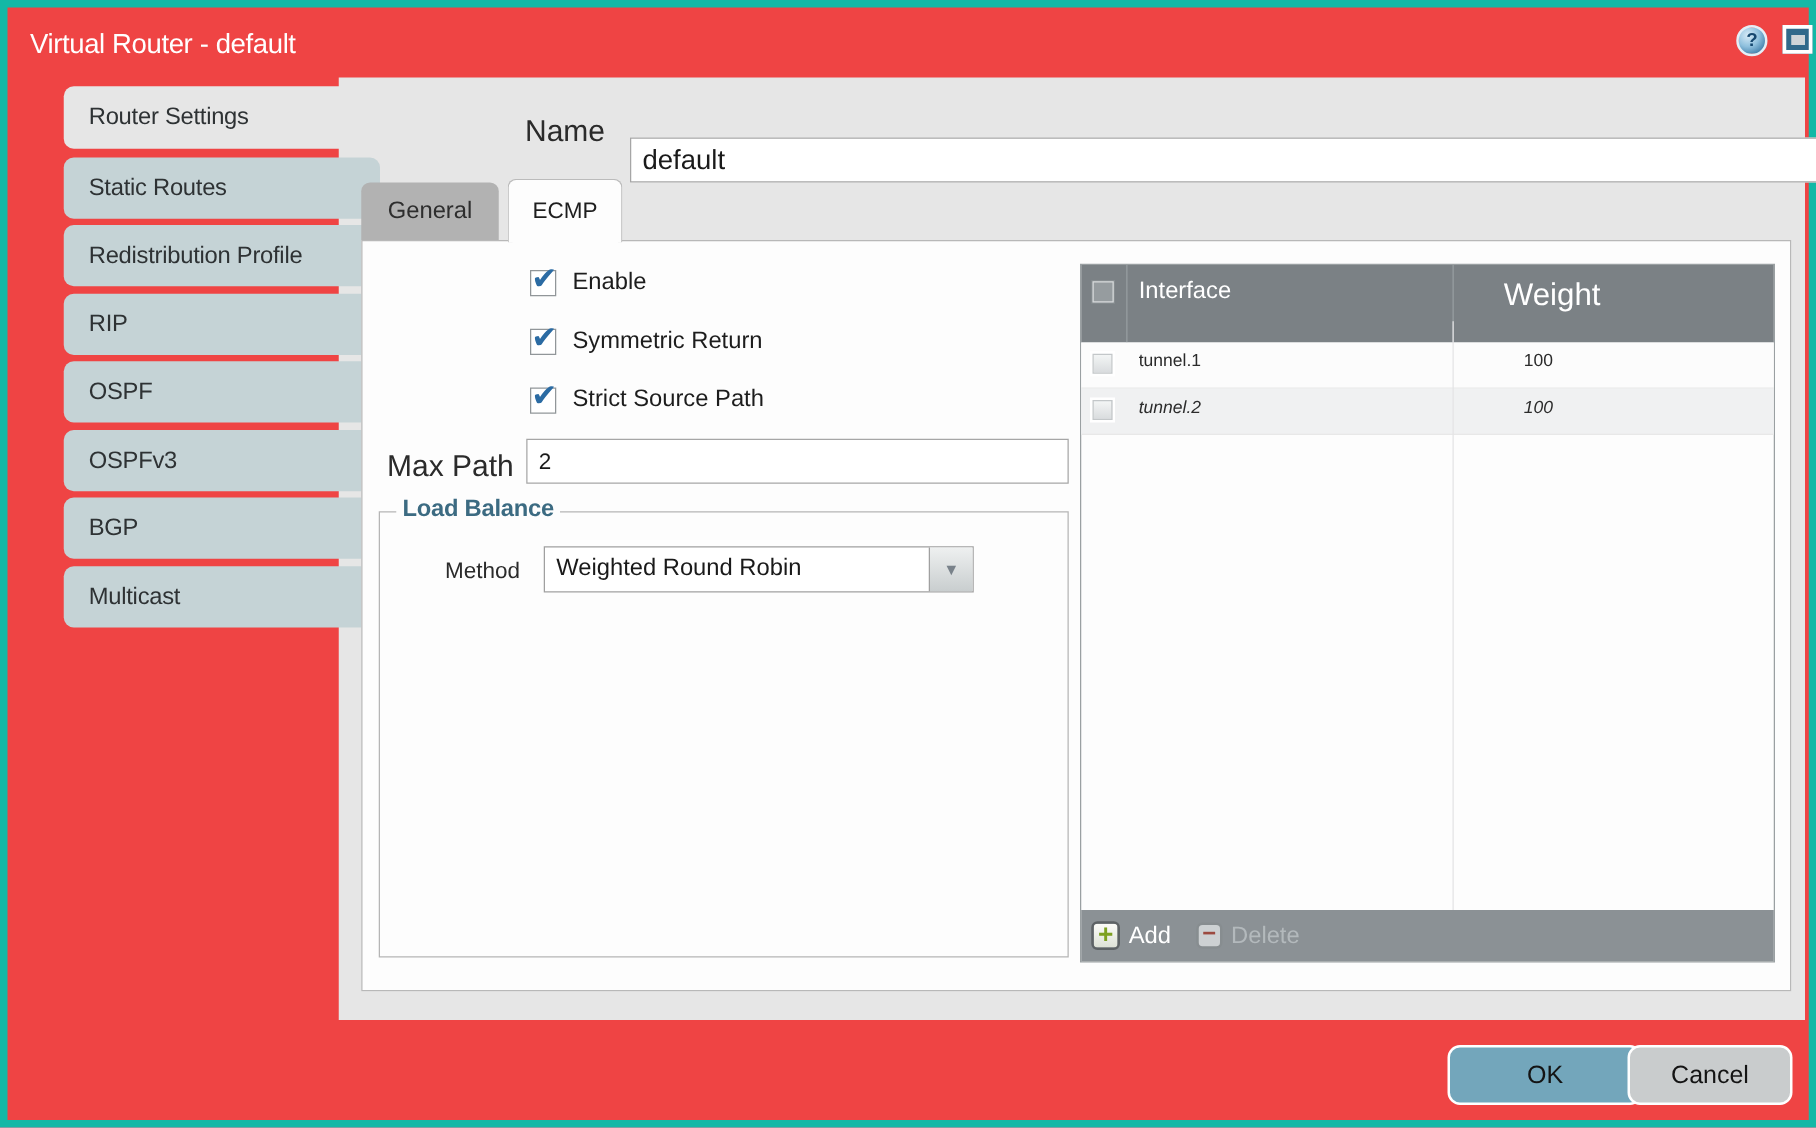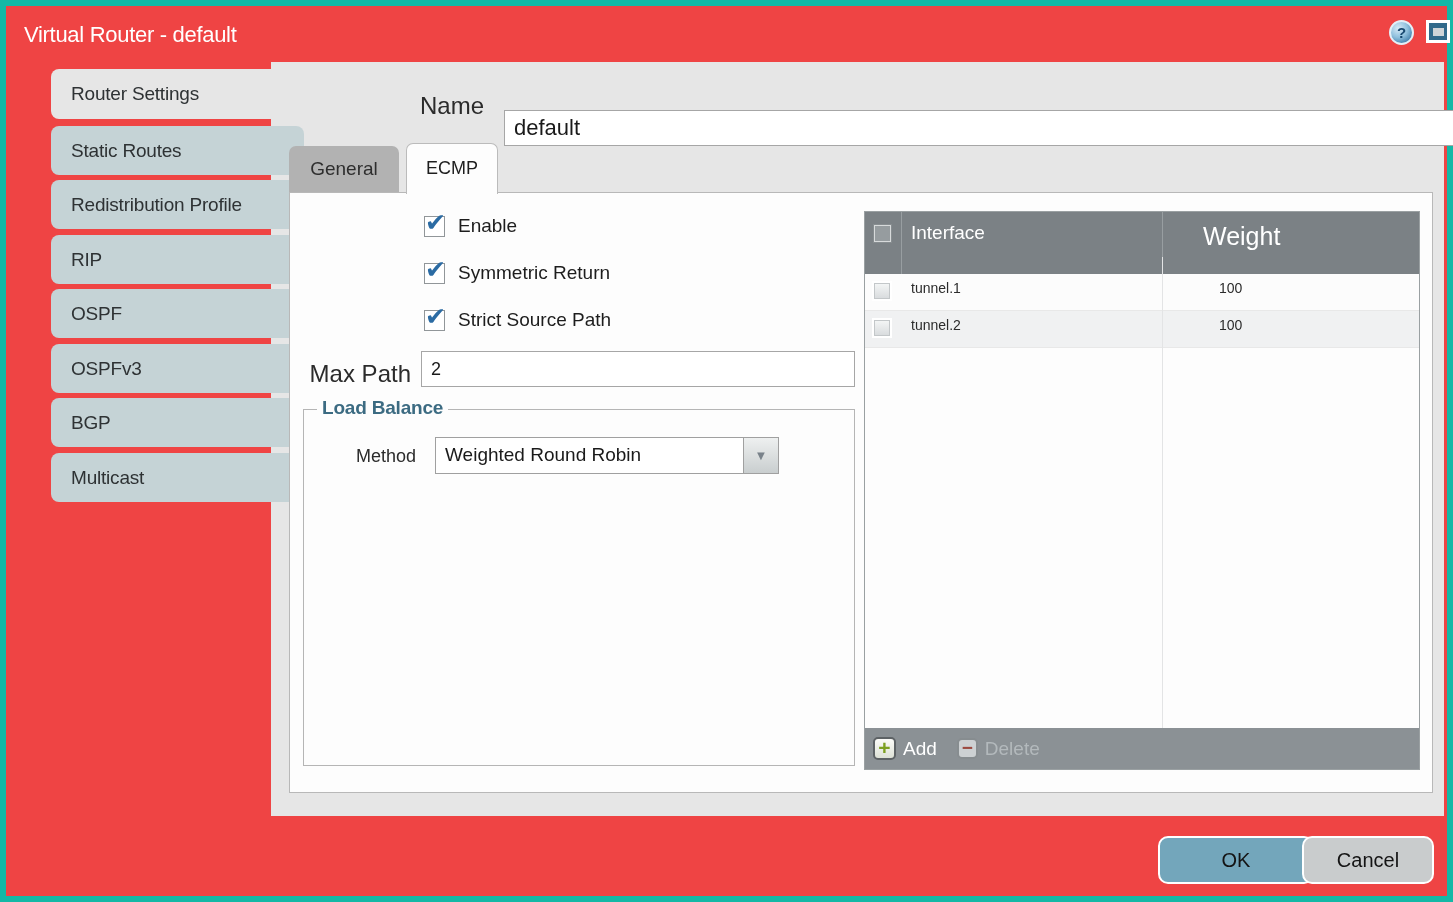--- a/index.html
+++ b/index.html
@@ -101,21 +101,21 @@
   .thead{position:relative;height:62px;background:#7b8185;color:#ffffff;}
   .thead .vline{position:absolute;top:0;bottom:0;width:1px;background:#989ea1;}
   .th-cb{
     position:absolute;left:9px;top:13px;width:17px;height:17px;box-sizing:border-box;
     background:#969c9f;border:1px solid #d7dadb;box-shadow:0 0 0 1px #878d90;
   }
   .th-interface{position:absolute;left:46px;top:10px;font-size:19px;}
   .th-weight{position:absolute;left:306px;top:10px;font-size:25px;margin-left:32px;}
   .trow{position:relative;height:37px;border-bottom:1px solid #e8e8e8;font-size:14px;color:#2b2b2b;box-sizing:border-box;}
   .trow.odd{background:#fcfcfc;}
-  .trow.even{background:#f0f1f2;}
+  .trow.even{background:#f0f1f2;font-style:italic;}
   .row-cb{
     position:absolute;left:9px;top:9px;width:16px;height:16px;box-sizing:border-box;
     background:linear-gradient(#f3f5f5,#d9dcde);border:1px solid #c3c7c9;box-shadow:0 0 0 2px #ffffff;
   }
   .td-interface{position:absolute;left:46px;top:6px;}
   .td-weight{position:absolute;left:306px;top:6px;margin-left:48px;}
   .body-vline{position:absolute;left:297px;top:45px;height:473px;width:1px;background:#e3e4e5;}
   .tfoot{
     position:absolute;left:0;right:0;bottom:0;height:41px;background:#8b9195;
     display:flex;align-items:center;padding-left:8px;box-sizing:border-box;

